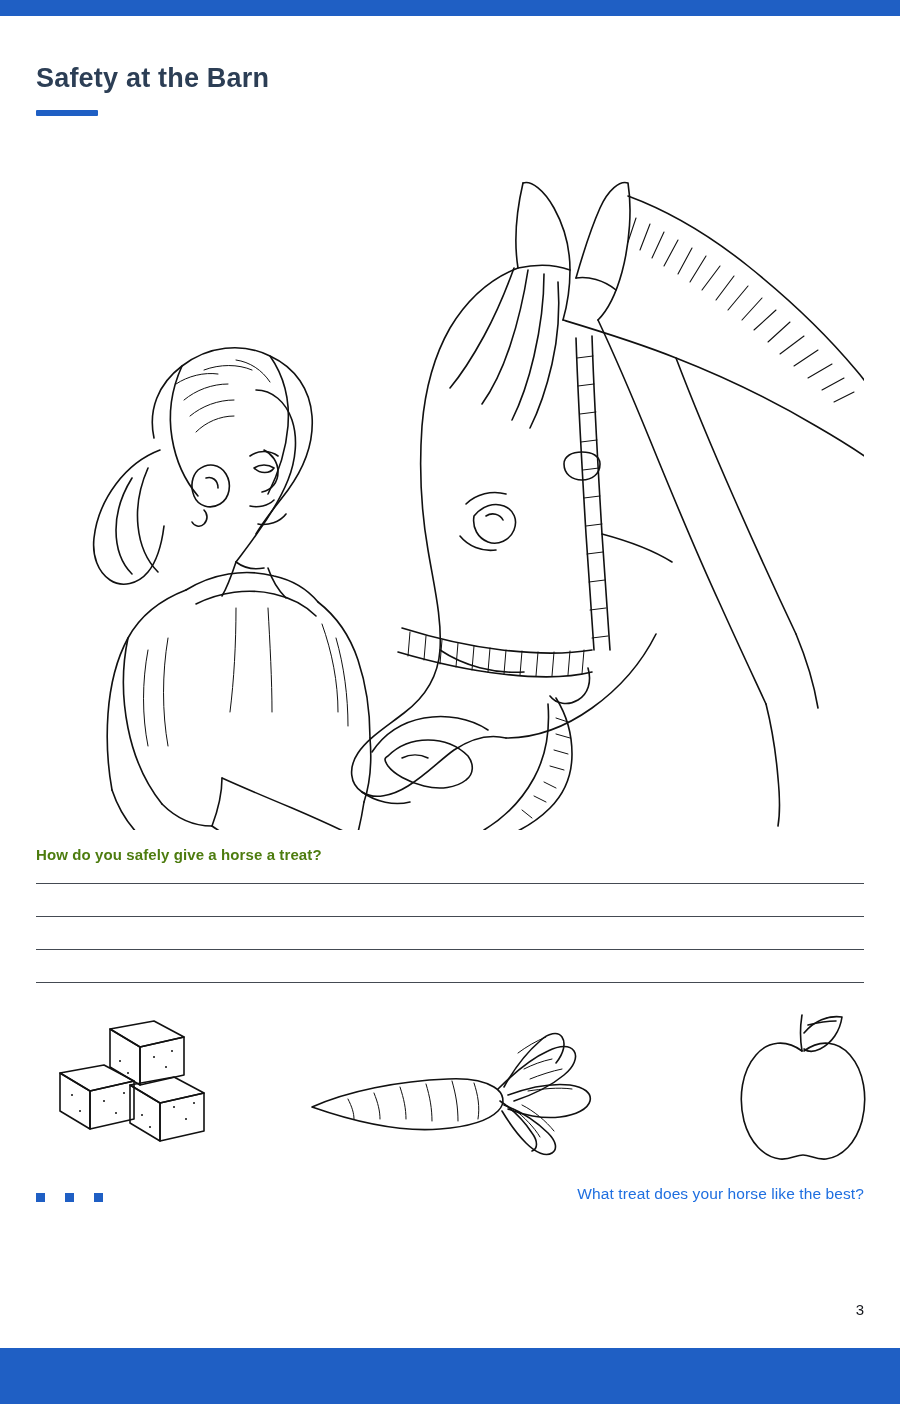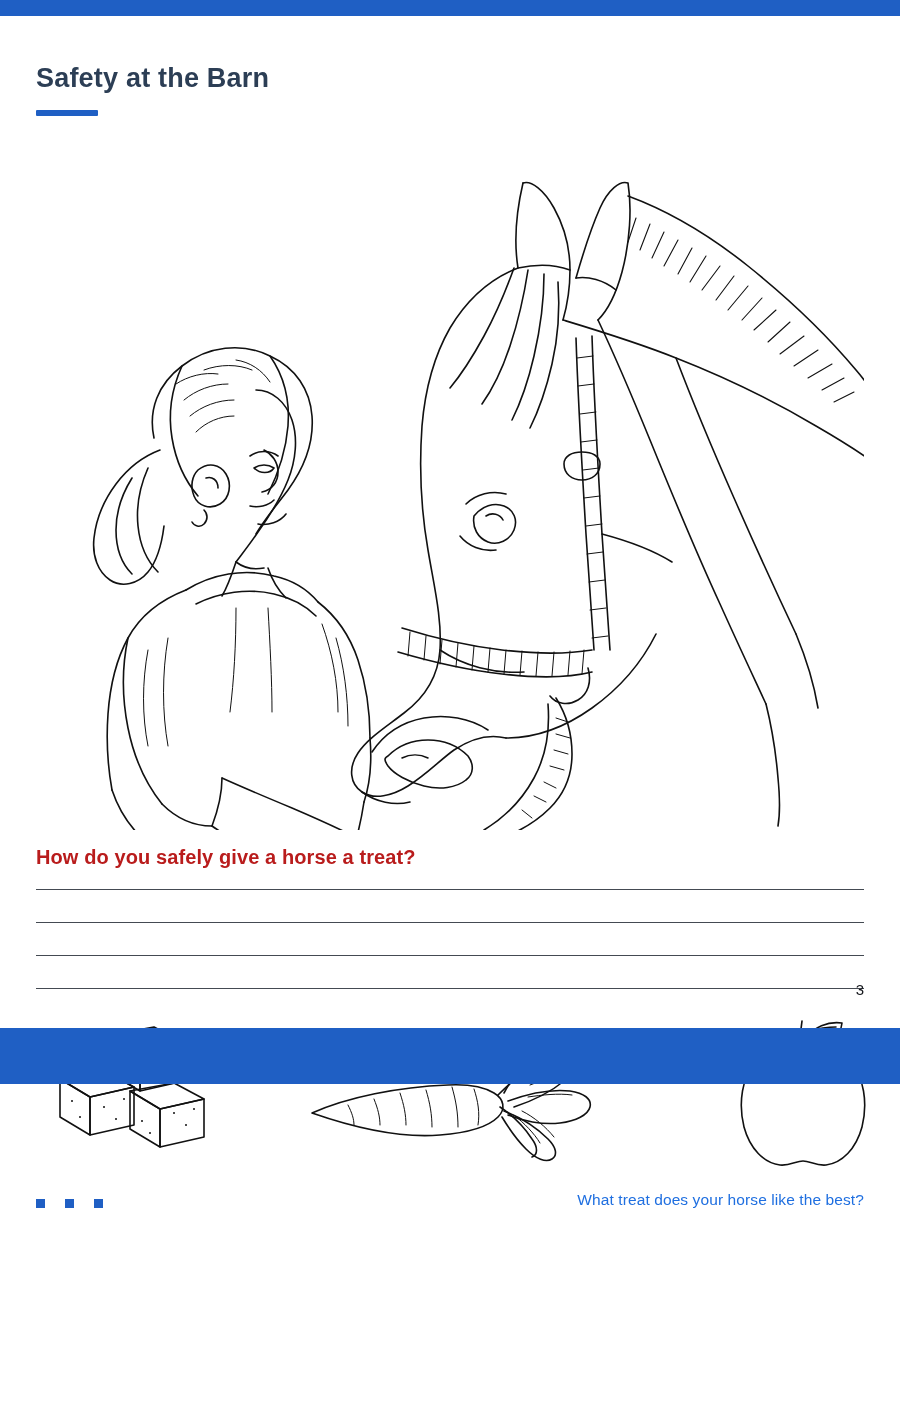--- a/index.html
+++ b/index.html
@@ -11,21 +11,21 @@
     height: 1404px;
     background: #ffffff;
     font-family: "Liberation Sans", sans-serif;
     color: #1b1b1b;
     position: relative;
     overflow: hidden;
   }
   .page {
     position: relative;
     width: 900px;
-    height: 1084px;
+    height: 1404px;
     box-sizing: border-box;
   }
   .top-bar {
     position: absolute;
     top: 0;
     left: 0;
     width: 900px;
     height: 16px;
     background: #1f5fc4;
   }
@@ -61,23 +61,23 @@
   .illustration {
     position: relative;
     width: 828px;
     height: 692px;
     margin-top: 22px;
   }
   .illustration svg {
     display: block;
   }
   .question {
-    font-size: 20px;
+    font-size: 15px;
     font-weight: bold;
-    color: #b91c1c;
+    color: #4d7c0f;
     margin-top: 16px;
     letter-spacing: 0.1px;
   }
   .lines {
     margin-top: 20px;
   }
   .line {
     height: 1px;
     background: #444a52;
     margin-bottom: 32px;

